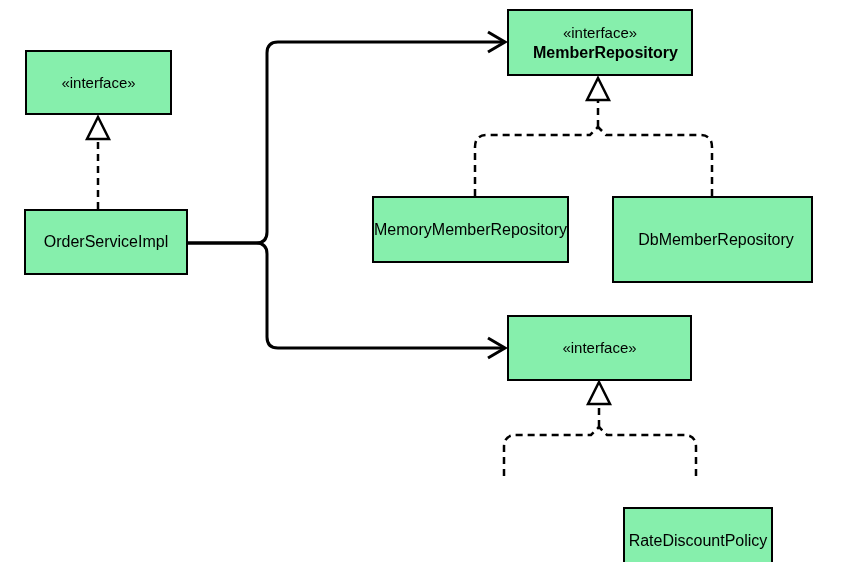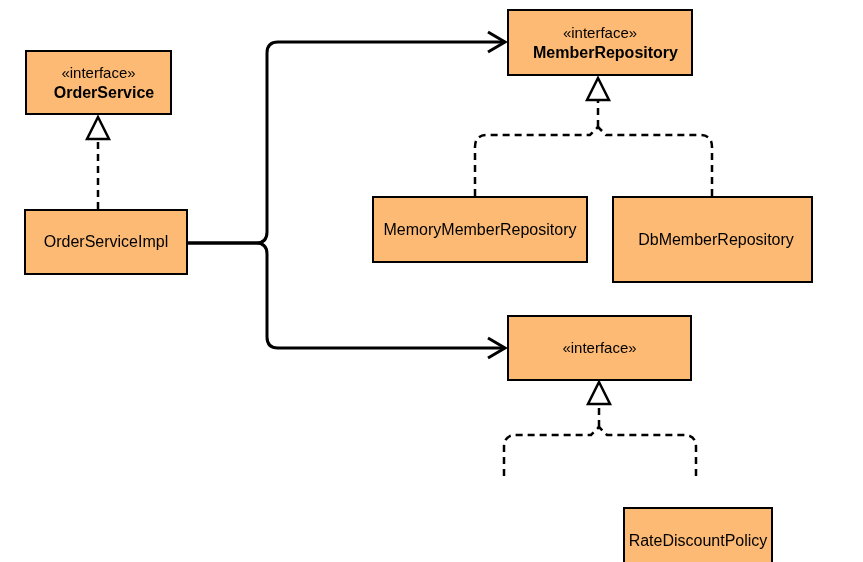--- a/index.html
+++ b/index.html
@@ -35,21 +35,21 @@
   }
   .tri {
     fill: #ffffff;
     stroke: #000000;
     stroke-width: 2.5;
     stroke-linejoin: miter;
   }
   .node {
     position: absolute;
     box-sizing: border-box;
-    background: #fdba74;
+    background: #86efac;
     border: 2px solid #000000;
     display: flex;
     flex-direction: column;
     align-items: center;
     justify-content: center;
     color: #000000;
     text-align: center;
     line-height: 20px;
   }
   .stereotype {
@@ -87,33 +87,32 @@
     <polygon class="tri" points="598,78 609,100 587,100"></polygon>
 
     <path class="real" d="M 504 476 V 447 Q 504 435 516 435 H 591 L 599 427"></path>
     <path class="real" d="M 696 476 V 447 Q 696 435 684 435 H 607 L 599 427"></path>
     <path class="real" d="M 599 427 V 404"></path>
     <polygon class="tri" points="599,382 610,404 588,404"></polygon>
   </svg>
 
   <div class="node interface" style="left:25px; top:50px; width:147px; height:65px;">
     <div class="stereotype">«interface»</div>
-    <div class="name">OrderService</div>
   </div>
 
   <div class="node" style="left:24px; top:209px; width:164px; height:66px;">
     <div class="name">OrderServiceImpl</div>
   </div>
 
   <div class="node interface" style="left:507px; top:9px; width:186px; height:67px;">
     <div class="stereotype">«interface»</div>
     <div class="name">MemberRepository</div>
   </div>
 
-  <div class="node" style="left:372px; top:196px; width:216px; height:67px;">
+  <div class="node" style="left:372px; top:196px; width:197px; height:67px;">
     <div class="name">MemoryMemberRepository</div>
   </div>
 
   <div class="node" style="left:612px; top:196px; width:201px; height:87px;padding-left:7px;">
     <div class="name">DbMemberRepository</div>
   </div>
 
   <div class="node interface" style="left:507px; top:315px; width:185px; height:66px;">
     <div class="stereotype">«interface»</div>
   </div>

